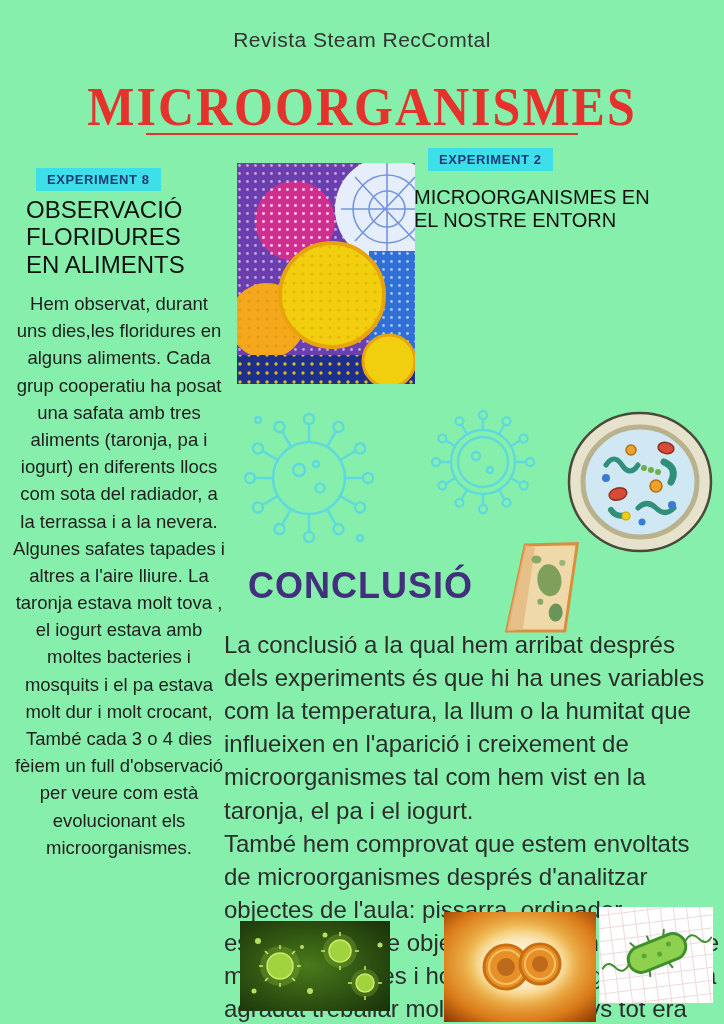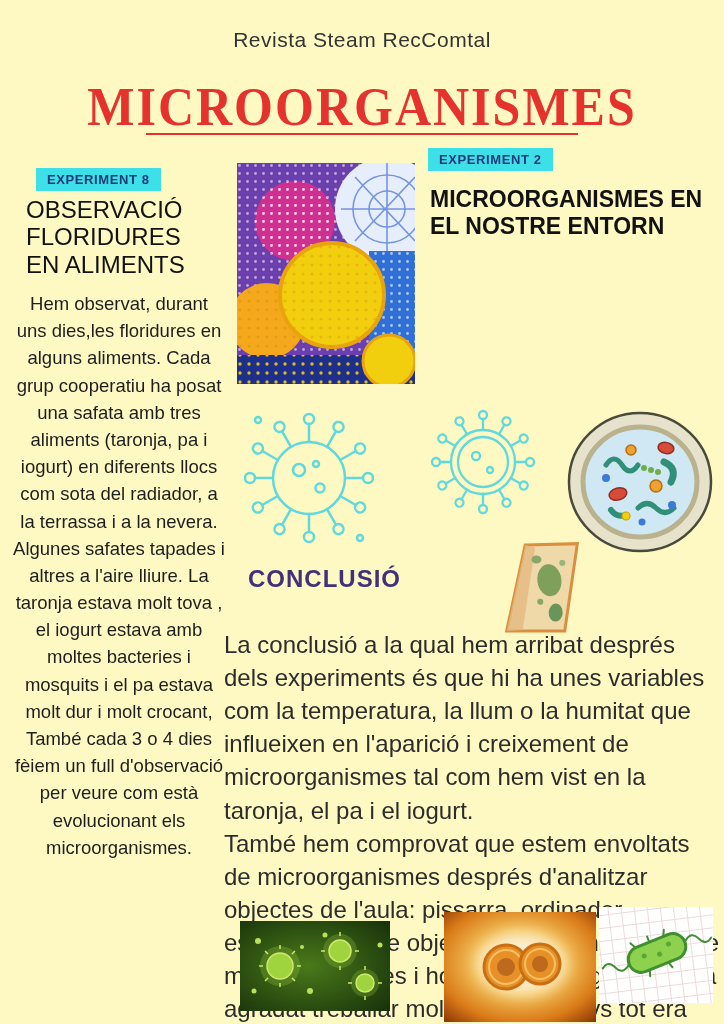--- a/index.html
+++ b/index.html
@@ -1,18 +1,18 @@
 <!DOCTYPE html>
 <html><head>
 <meta charset="utf-8">
 <style>
   html,body { margin:0; padding:0; background:#ffffff; }
   .page {
     position:relative; width:724px; height:1024px; margin:0 auto;
-    background:#fef9c3; overflow:hidden;
+    background:#86efac; overflow:hidden;
     font-family:"Liberation Sans", sans-serif; color:#1f1f1f;
   }
   .abs { position:absolute; }
   .preline { white-space:pre-line; }
 
   .masthead {
     top:28px; left:0; width:100%; text-align:center;
     font-size:21px; color:#333333; letter-spacing:0.5px;
   }
   .main-title {
@@ -33,40 +33,40 @@
   .h-exp1 {
     top:196px; left:26px; width:210px;
     font-size:24px; font-weight:normal; line-height:1.14; color:#121212;
   }
   .p-exp1 {
     top:290px; left:13px; width:212px;
     font-size:18.5px; line-height:1.47; color:#1e1e1e;text-align:center;
   }
 
   .h-exp2 {
-    top:186px; left:430px; width:290px;
-    font-size:23px; font-weight:bold; line-height:1.16; color:#121212;
+    top:186px; left:414px; width:290px;
+    font-size:20px; font-weight:normal; line-height:1.16; color:#121212;
   }
   .p-exp2 {
     top:244px; left:430px; width:286px;
     font-size:16.5px; line-height:1.38; color:#1e1e1e;
   }
 
   .img-frame { overflow:hidden; }
   .img-frame svg { display:block; width:100%; height:100%; }
 
   .micro-photo   { top:163px; left:237px; width:178px; height:221px; }
   .virus-left    { top:398px; left:244px; width:130px; height:155px; }
   .virus-right   { top:398px; left:424px; width:118px; height:128px; }
   .petri         { top:410px; left:566px; width:148px; height:145px; }
   .cheese        { top:540px; left:503px; width:84px;  height:95px; transform:rotate(3deg); }
 
   .h-conclusion {
     top:565px; left:248px;
-    font-size:24px; font-weight:bold; letter-spacing:1px; color:#42307d;text-align:right;
+    font-size:36px; font-weight:bold; letter-spacing:1px; color:#42307d;text-align:right;
   }
   .p-conclusion {
     top:628px; left:224px; width:496px;
     font-size:24px; font-weight:normal; line-height:1.38; color:#2c2c2c;
   }
 
   .photo-virus-green { top:921px; left:240px; width:150px; height:90px; }
   .photo-cells       { top:912px; left:444px; width:152px; height:110px; }
   .photo-bacterium   { top:907px; left:599px; width:114px; height:96px; }
 </style>

